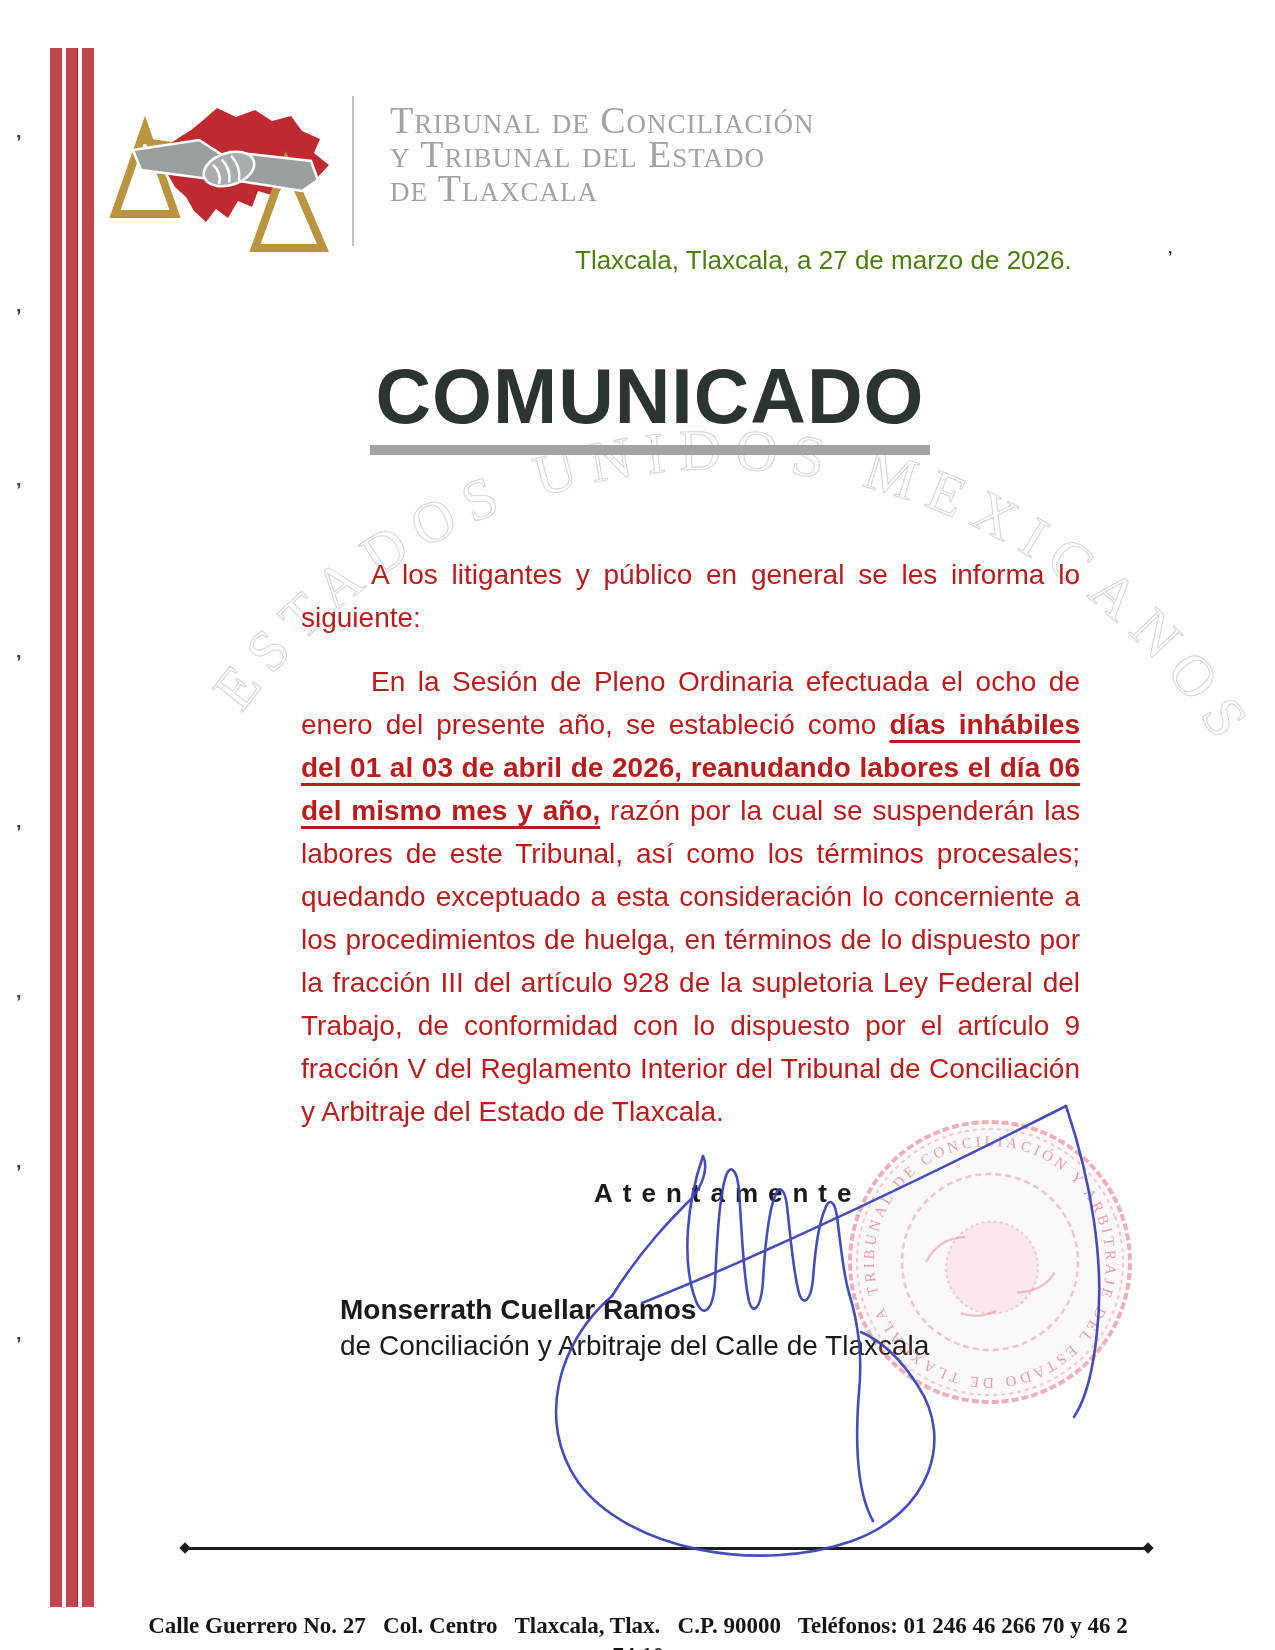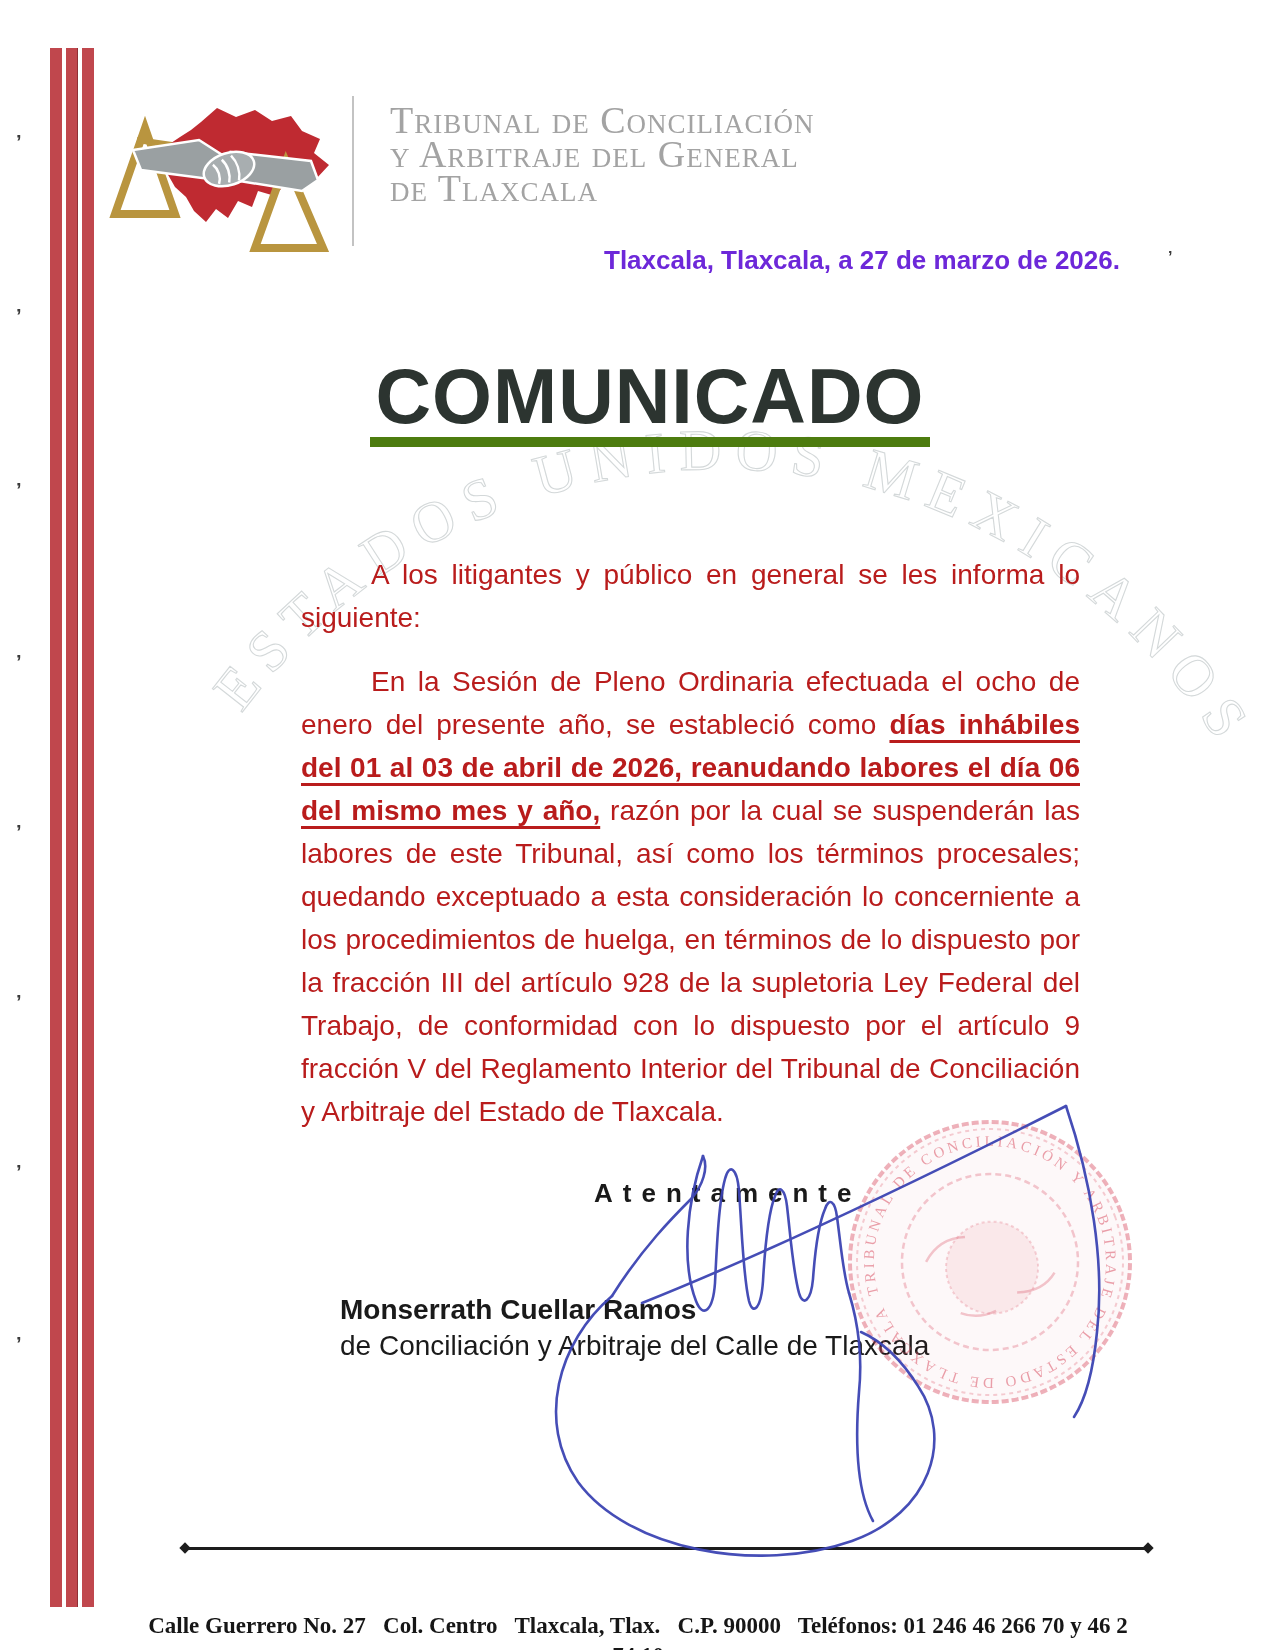--- a/index.html
+++ b/index.html
@@ -10,25 +10,25 @@
   .stripe.s1{left:50px;}
   .stripe.s2{left:66px;box-shadow:inset -1px 0 0 #8f2f35;}
   .stripe.s3{left:82px;}
   
   .mark{position:absolute;font-size:20px;color:#3a3a3a;font-weight:bold;line-height:1;}
   
   .logo{position:absolute;left:105px;top:90px;}
   .divider{position:absolute;left:352px;top:96px;width:2px;height:150px;background:#c3c3c3;}
   .org{position:absolute;left:390px;top:103px;font-family:"Liberation Serif",serif;
        font-variant:small-caps;font-size:38px;line-height:34px;color:#a3a3a3;letter-spacing:1px;}
-  .dateline{position:absolute;left:604px;top:245px;font-size:26px;font-weight:bold;color:#6d28d9;}
+  .dateline{position:absolute;left:575px;top:245px;font-size:26px;font-weight:normal;color:#4d7c0f;}
   
   .title-wrap{position:absolute;left:255px;top:356px;width:790px;text-align:center;}
   .title-wrap h1{display:inline-block;margin:0;font-size:77px;font-weight:bold;letter-spacing:1px;
-       color:#2c3430;line-height:1.05;padding:0 6px 0 6px;border-bottom:10px solid #4d7c0f;text-align:center;}
+       color:#2c3430;line-height:1.05;padding:0 6px 8px 6px;border-bottom:10px solid #a3a3a3;text-align:center;}
   
   .body-text{position:absolute;left:301px;top:541px;width:779px;font-size:28px;line-height:43px;
        text-align:justify;color:#b91c1c;margin-top:12px;}
   .body-text p{margin:0 0 21px 0;text-indent:70px;}
   .hl{font-weight:bold;text-decoration:underline;text-decoration-thickness:3px;text-underline-offset:6px;}
   
   .closing{position:absolute;left:594px;top:1178px;font-size:26px;font-weight:bold;
        letter-spacing:10px;color:#1a1a1a;}
   .signatory{position:absolute;left:340px;top:1292px;width:770px;text-align:left;
        font-size:28px;line-height:36px;color:#1a1a1a;}
@@ -94,21 +94,21 @@
           <ellipse cx="124" cy="79" rx="26" ry="16" fill="#a8aeb0" stroke="#ffffff" stroke-width="2.5"></ellipse>
           <path d="M 110 70 C 114 76 114 84 110 90 M 120 68 C 124 75 124 85 120 92 M 130 67 C 134 75 134 85 130 93" stroke="#ffffff" stroke-width="2.5" fill="none"></path>
         </g>
       </g>
     </svg>
 
     <div class="divider"></div>
 
     <div class="org">
       <div>Tribunal de Conciliación</div>
-      <div>y Arbitraje del General</div>
+      <div>y Tribunal del Estado</div>
       <div>de Tlaxcala</div>
     </div>
 
     <div class="dateline">Tlaxcala, Tlaxcala, a 27 de marzo de 2026.</div>
 
     <div class="title-wrap">
       <h1>COMUNICADO</h1>
     </div>
 
     <div class="body-text">

